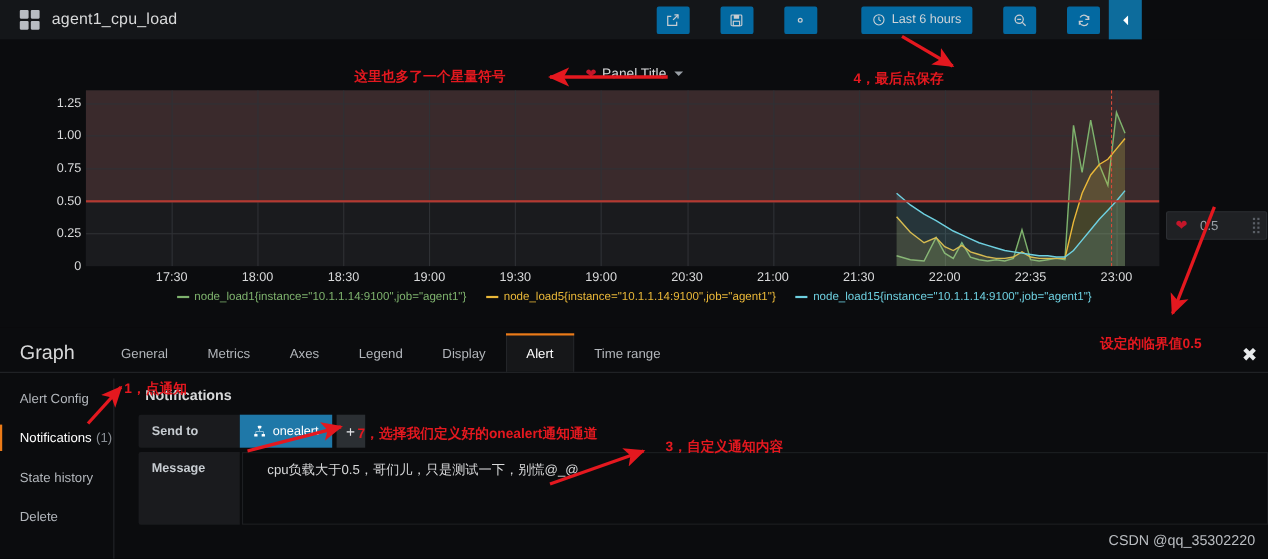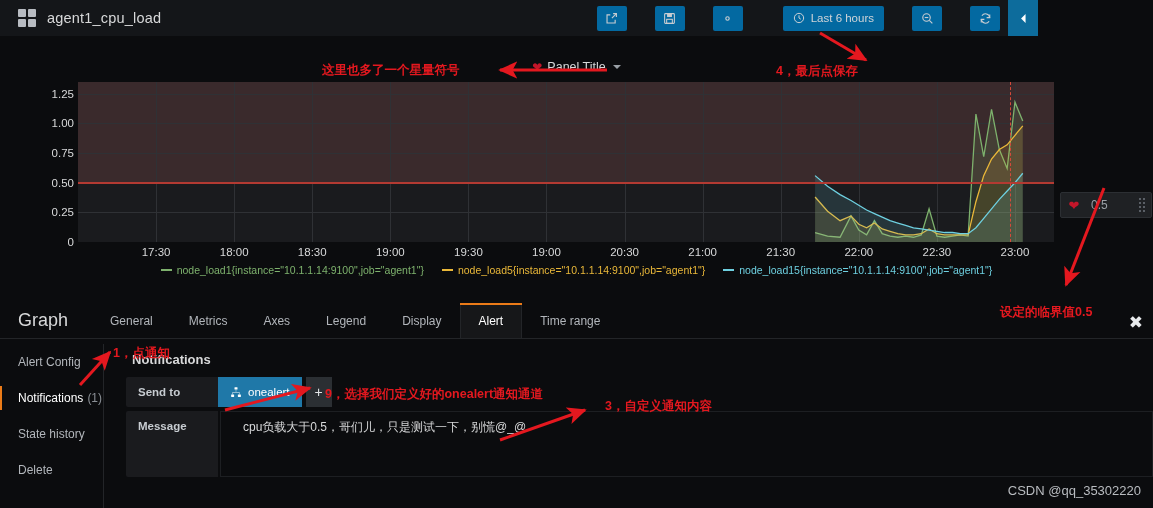--- a/index.html
+++ b/index.html
@@ -275,21 +275,21 @@
           <span style="left: 78.08px;">17:30</span>
           <span style="left: 156.16px;">18:00</span>
           <span style="left: 234.24px;">18:30</span>
           <span style="left: 312.32px;">19:00</span>
           <span style="left: 390.4px;">19:30</span>
           <span style="left: 468.48px;">19:00</span>
           <span style="left: 546.56px;">20:30</span>
           <span style="left: 624.64px;">21:00</span>
           <span style="left: 702.72px;">21:30</span>
           <span style="left: 780.8px;">22:00</span>
-          <span style="left: 858.88px;">22:30</span>
+          <span style="left: 858.88px;">22:35</span>
           <span style="left: 936.96px;">23:00</span>
         </div>
     </div>
 
     <div class="thresh-handle">
       <div class="th-heart">❤</div>
       <div class="th-val">0.5</div>
       <div class="th-grip">
         <i></i>
           <i></i>
@@ -373,21 +373,21 @@
 
     <div class="close-x">✖</div>
     <div class="watermark">CSDN @qq_35302220</div>
   </div>
 
   <div id="annoLayer">
       <div class="anno" style="left: 322px; top: 62px;">这里也多了一个星量符号</div>
       <div class="anno" style="left: 776px; top: 63px;">4，最后点保存</div>
       <div class="anno" style="left: 1000px; top: 304px;">设定的临界值0.5</div>
       <div class="anno" style="left: 113px; top: 345px;">1，点通知</div>
-      <div class="anno" style="left: 325px; top: 386px;">9，选择我们定义好的onealert通知通道</div>
+      <div class="anno" style="left: 325px; top: 386px;">7，选择我们定义好的onealert通知通道</div>
       <div class="anno" style="left: 605px; top: 398px;">3，自定义通知内容</div>
     </div>
 
   <svg class="arrow-svg" style="left:0;top:0;width:1153px;height:508px">
     <defs>
       <marker id="ah" markerWidth="7" markerHeight="7" refX="5.8" refY="3.2" orient="auto">
         <path d="M0,0.3 L6.4,3.2 L0,6.1 L1.6,3.2 z" fill="#e4181f"></path>
       </marker>
     </defs>
     <line x1="607" y1="70" x2="500" y2="70" stroke="#e4181f" stroke-width="3" marker-end="url(#ah)"></line>

